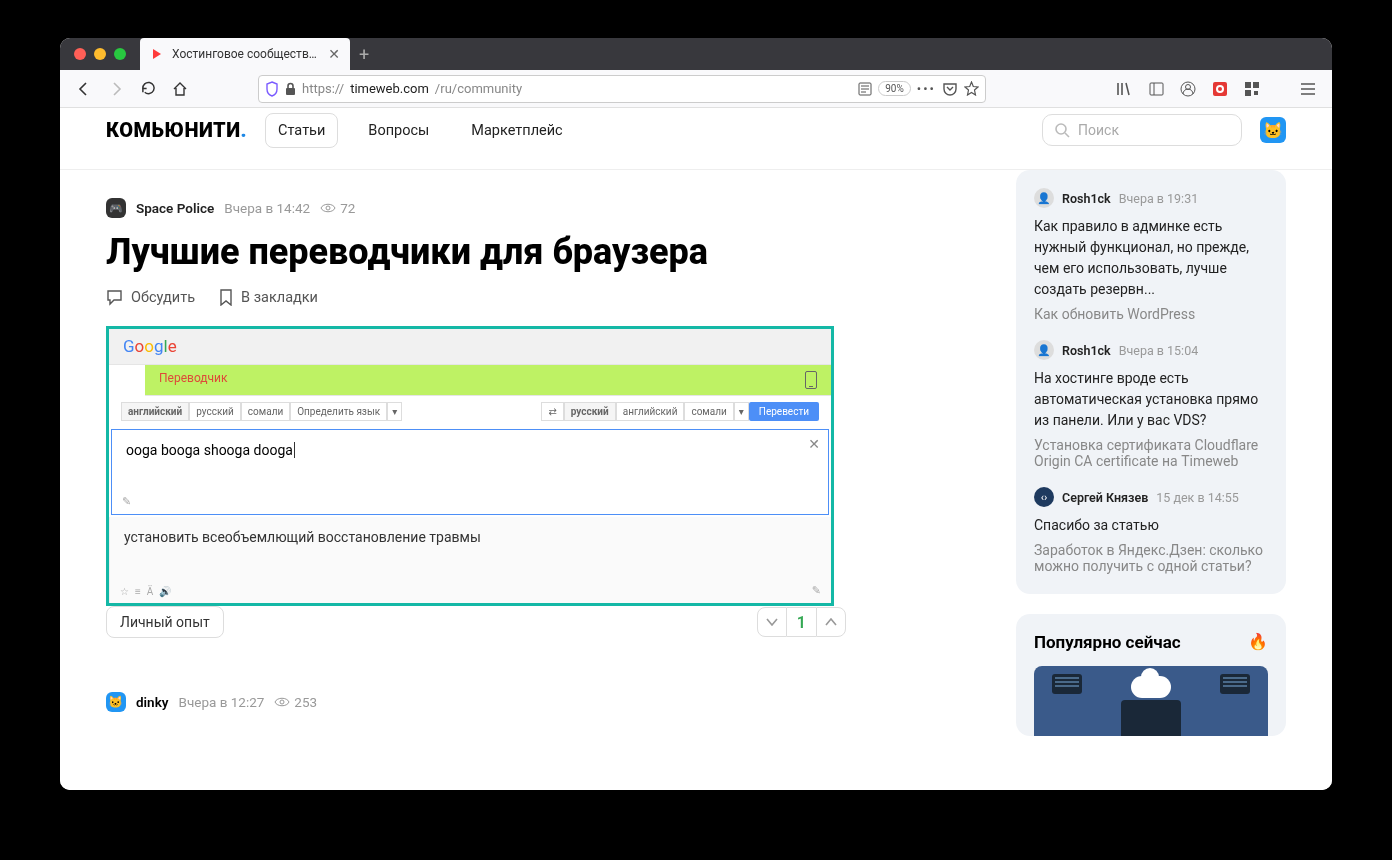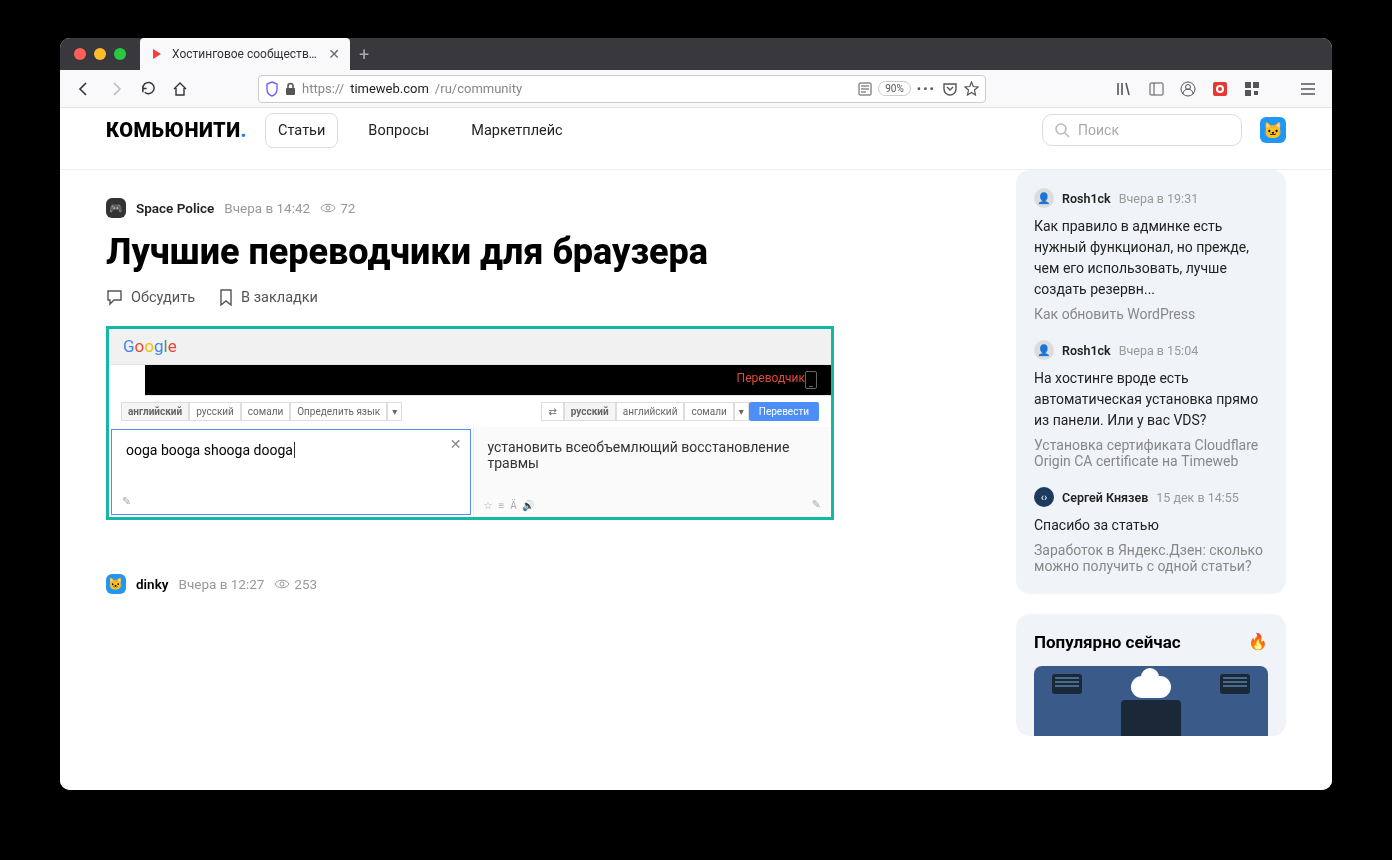--- a/index.html
+++ b/index.html
@@ -37,31 +37,31 @@
 .meta .av { width: 20px; height: 20px; border-radius: 6px; background: #333; display:flex;align-items:center;justify-content:center;font-size:11px;}
 .meta .time { color: #999; }
 .meta .views { display: flex; align-items: center; gap: 4px; color: #999; }
 .h1 { font-size: 36px; font-weight: 800; margin: 14px 0 16px; line-height: 1.15; }
 .actions { display: flex; gap: 24px; color: #555; font-size: 14.5px; margin-bottom: 20px; }
 .action { display: flex; align-items: center; gap: 8px; }
 .gbox { border: 3px solid #14b8a6; background: #fff; width: 728px; }
 .gbox-top { background: #f1f1f1; border-bottom: 1px solid #e5e5e5; height: 36px; display: flex; align-items: center; padding: 0 14px; }
 .glogo { font-size: 17px; font-family: Arial; }
 .glogo span:nth-child(1){color:#4285f4}.glogo span:nth-child(2){color:#ea4335}.glogo span:nth-child(3){color:#fbbc05}.glogo span:nth-child(4){color:#4285f4}.glogo span:nth-child(5){color:#34a853}.glogo span:nth-child(6){color:#ea4335}
-.gtab { background:#000000; padding: 6px 14px; font-size: 12px; color: #dd4b39; border-bottom: 1px solid #e5e5e5; display:flex; justify-content:flex-end;margin-left:36px; }
+.gtab { background:#bef264; padding: 6px 14px; font-size: 12px; color: #dd4b39; border-bottom: 1px solid #e5e5e5; display:flex; justify-content:space-between;margin-left:36px; }
 .gtab .phone { width:12px;height:18px;border:1.5px solid #666;border-radius:2px;position:relative;}
 .gtab .phone::after{content:'';position:absolute;bottom:1px;left:50%;width:4px;height:1px;background:#666;transform:translateX(-50%);}
 .glang { display: flex; gap: 0; padding: 6px 12px; font-size: 10px; align-items: center; }
 .glang .chip { border: 1px solid #ddd; padding: 3px 6px; color: #666; background:#fff; }
 .glang .active { background: #f5f5f5; font-weight:bold; }
 .glang .dd { border: 1px solid #ddd; padding: 3px 4px; color: #666; }
 .glang .gap { flex:1; }
 .glang .swap { padding: 3px 6px; color: #666; border:1px solid #ddd; }
 .glang .btn { background: #4d8ff7; color: #fff; padding: 4px 10px; font-size: 10px; border-radius:2px; }
-.gio { display: flex; }
+.gio { display: flex; flex-direction: column; }
 .gin, .gout { flex: 1; padding: 12px 14px 30px; font-size: 14px; position: relative; min-height:86px; }
 .gin { border: 1px solid #4d8ff7; margin: 2px; }
 .gin .close { position: absolute; top: 6px; right: 8px; color: #888; font-size: 14px; }
 .gin .pen { position: absolute; bottom: 6px; left: 10px; color: #aaa; font-size: 11px; }
 .gout { background: #fafafa; color: #333; border-left: 1px solid #eee; }
 .gout .icons { position:absolute; bottom:6px; left:10px; font-size:10px; color:#aaa; display:flex; gap:6px;}
 .gout .pen2 { position:absolute; bottom:6px; right:10px; color:#aaa; font-size:11px;}
 .desc { font-size: 16px; line-height: 1.6; margin: 54px 0 24px; color: #222; max-width: 740px; }
 .foot { display: flex; align-items: center; justify-content: space-between; max-width: 740px; }
 .tag { border: 1px solid #ddd; border-radius: 8px; padding: 7px 13px; font-size: 14px; color: #333; }
@@ -290,20 +290,36 @@
                   <span>≡</span>
                   <span>Ä</span>
                   <span>🔊</span>
                 </div>
               <span class="pen2">✎</span>
             </div>
           </div>
         </div>
 
 
+        <div class="foot">
+          <div class="tag">Личный опыт</div>
+          <div class="vote">
+            <div class="vbtn">
+                <svg width="12" height="8" viewBox="0 0 12 8">
+                  <path d="M1 1 L6 7 L11 1" stroke="#999" stroke-width="1.6" fill="none"></path>
+                </svg>
+              </div>
+            <div class="vnum">1</div>
+            <div class="vbtn">
+                <svg width="12" height="8" viewBox="0 0 12 8">
+                  <path d="M1 7 L6 1 L11 7" stroke="#999" stroke-width="1.6" fill="none"></path>
+                </svg>
+              </div>
+          </div>
+        </div>
 
         <div class="meta2">
           <div class="av2">🐱</div>
           <span style="font-weight:600">dinky</span>
           <span class="time">Вчера в 12:27</span>
           <span class="views" style="color:#999;display:flex;align-items:center;gap:4px">
             <svg width="16" height="12" viewBox="0 0 16 12">
                 <path d="M1 6 C3 1 13 1 15 6 C13 11 3 11 1 6 Z" fill="none" stroke="#999"></path>
                 <circle cx="8" cy="6" r="2" fill="none" stroke="#999"></circle>
               </svg>

